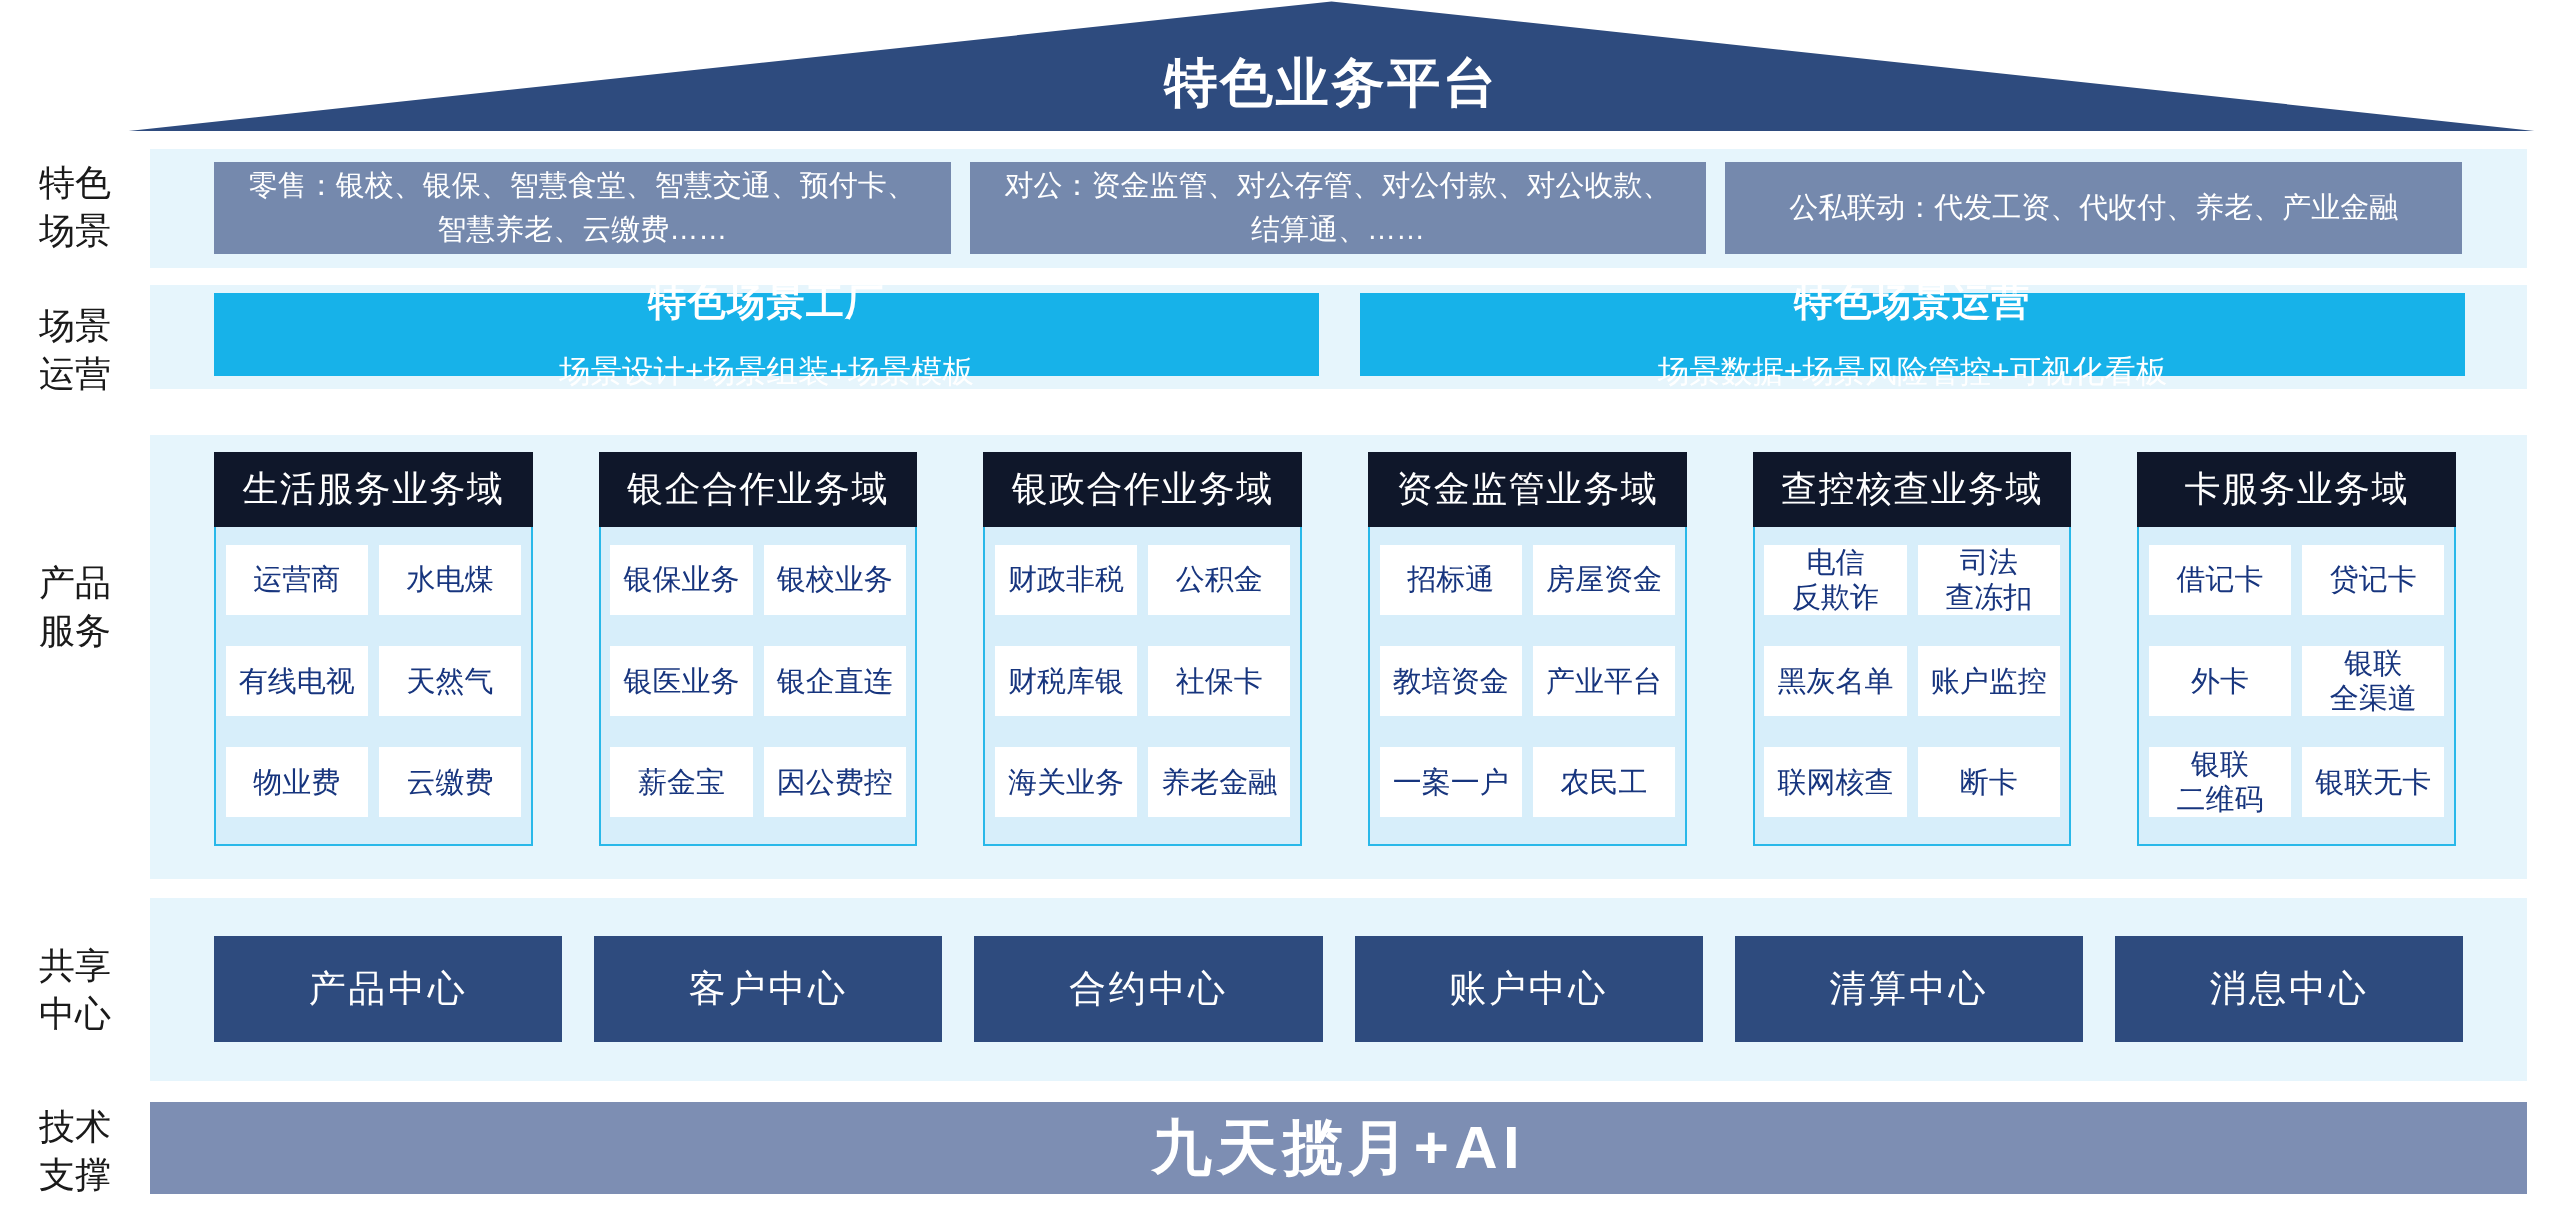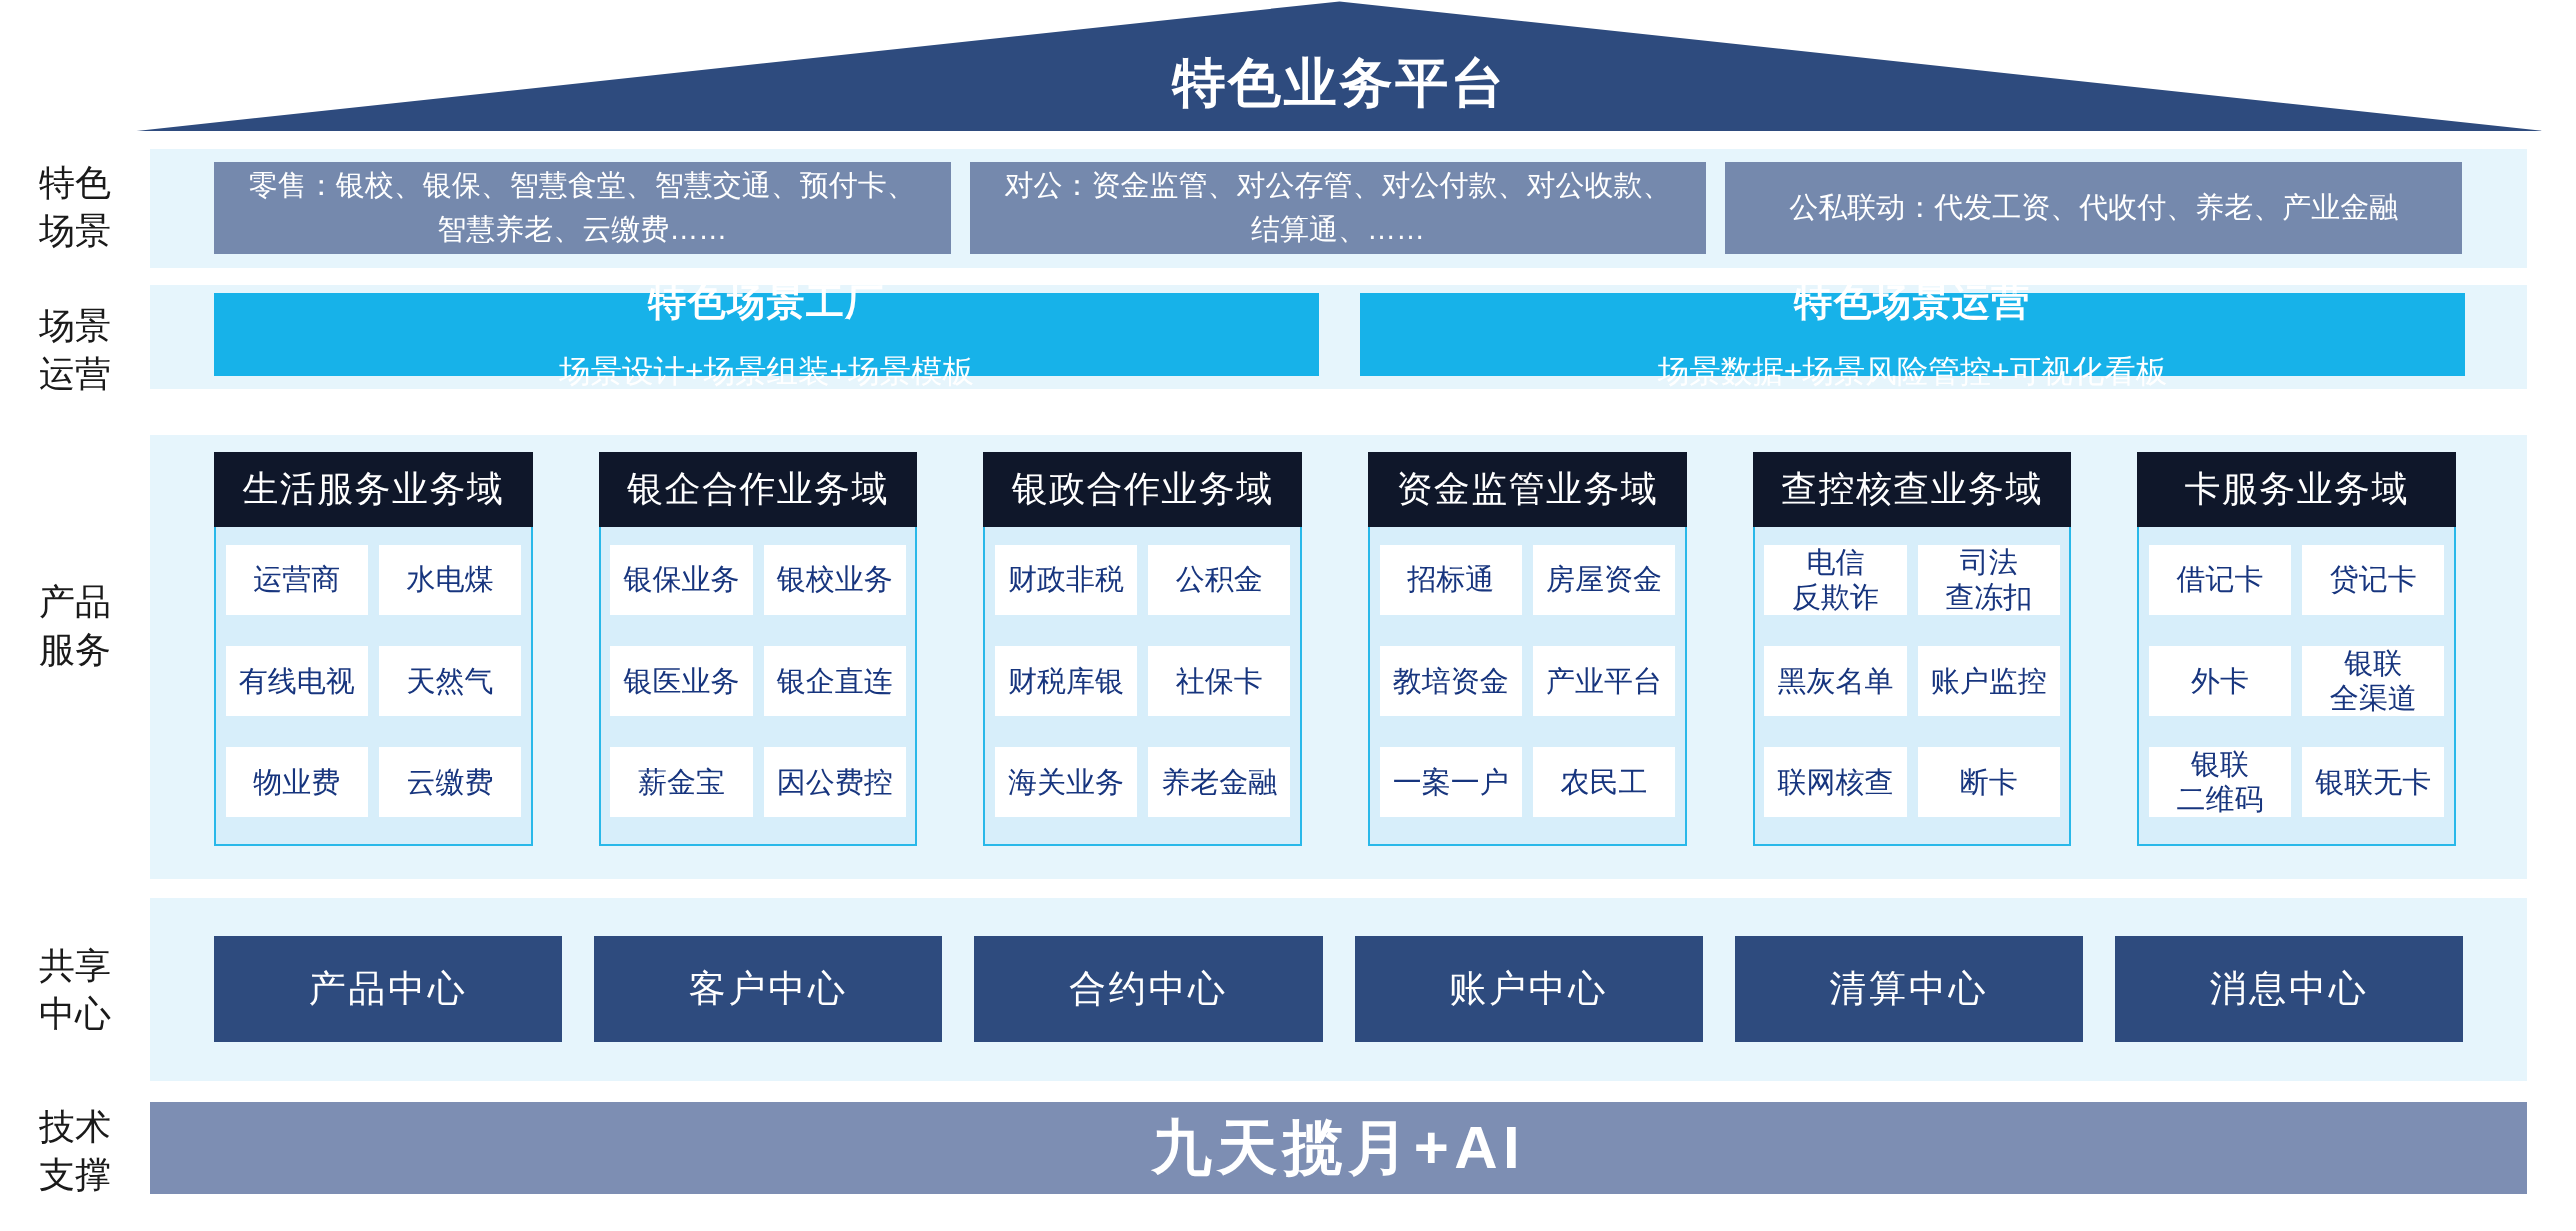--- a/index.html
+++ b/index.html
@@ -1,20 +1,20 @@
 <!DOCTYPE html>
 <html style="font-size:11px"><head>
 <meta charset="utf-8">
 <style>
   html,body{margin:0;padding:0;background:#ffffff;}
   body{width:2576px;height:1232px;font-family:"Liberation Sans","DejaVu Sans",sans-serif;}
   .stage{position:relative;width:2576px;height:1232px;overflow:hidden;background:#ffffff;}
 
   
-  .roof{position:absolute;left:132px;top:1.4px;width:2415px;height:130px;background:#2E4B7E;
+  .roof{position:absolute;left:124px;top:1.4px;width:2415px;height:130px;background:#2E4B7E;
         clip-path:polygon(50% 0,100% 100%,0 100%);
         display:flex;align-items:center;justify-content:center;}
   .roof-title{color:#ffffff;font-size:53px;font-weight:bold;letter-spacing:2.7px;padding-top:36px;}
 
   
   .side-label{position:absolute;left:0;width:150px;text-align:center;font-size:36px;color:#1a1a1a;
               line-height:1.32;white-space:pre-line;transform:translateY(-50%);font-weight:500;}
 
   
   .band{position:absolute;left:150px;width:2377px;background:#E6F5FC;box-sizing:border-box;}
@@ -58,21 +58,21 @@
 <div class="stage">
 
   <div class="roof">
     <div class="roof-title">特色业务平台</div>
   </div>
 
   <div class="side-label" style="top:207px">特色
 场景</div>
   <div class="side-label" style="top:350px">场景
 运营</div>
-  <div class="side-label" style="top:626px">产品
+  <div class="side-label" style="top:607px">产品
 服务</div>
   <div class="side-label" style="top:990px">共享
 中心</div>
   <div class="side-label" style="top:1151px">技术
 支撑</div>
 
   <div class="band band-scenarios">
     <div class="scenario-box">
       <span>零售：银校、银保、智慧食堂、智慧交通、预付卡、智慧养老、云缴费……</span>
     </div>

